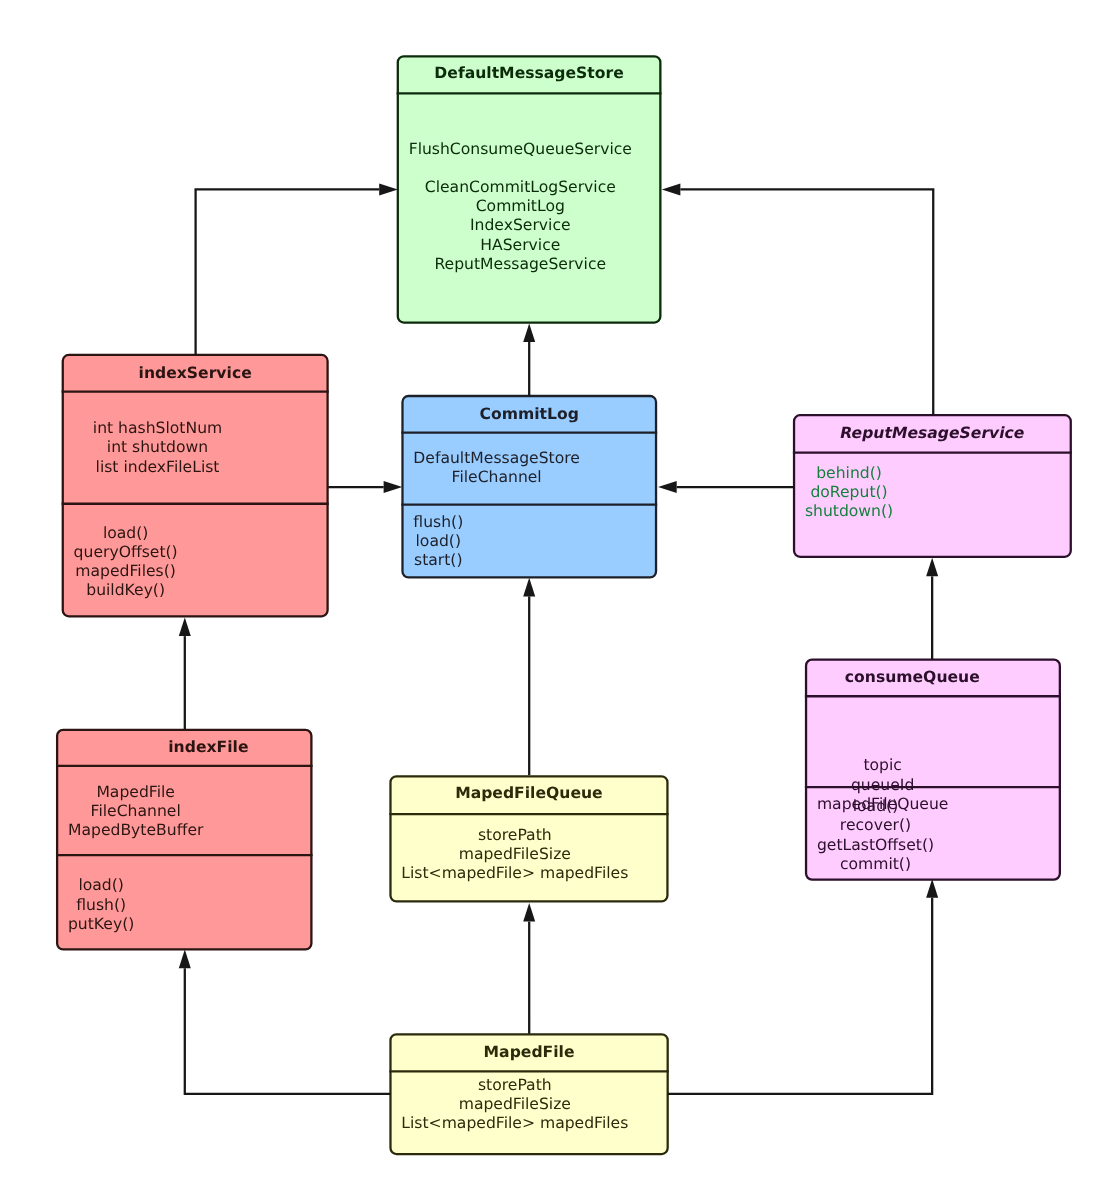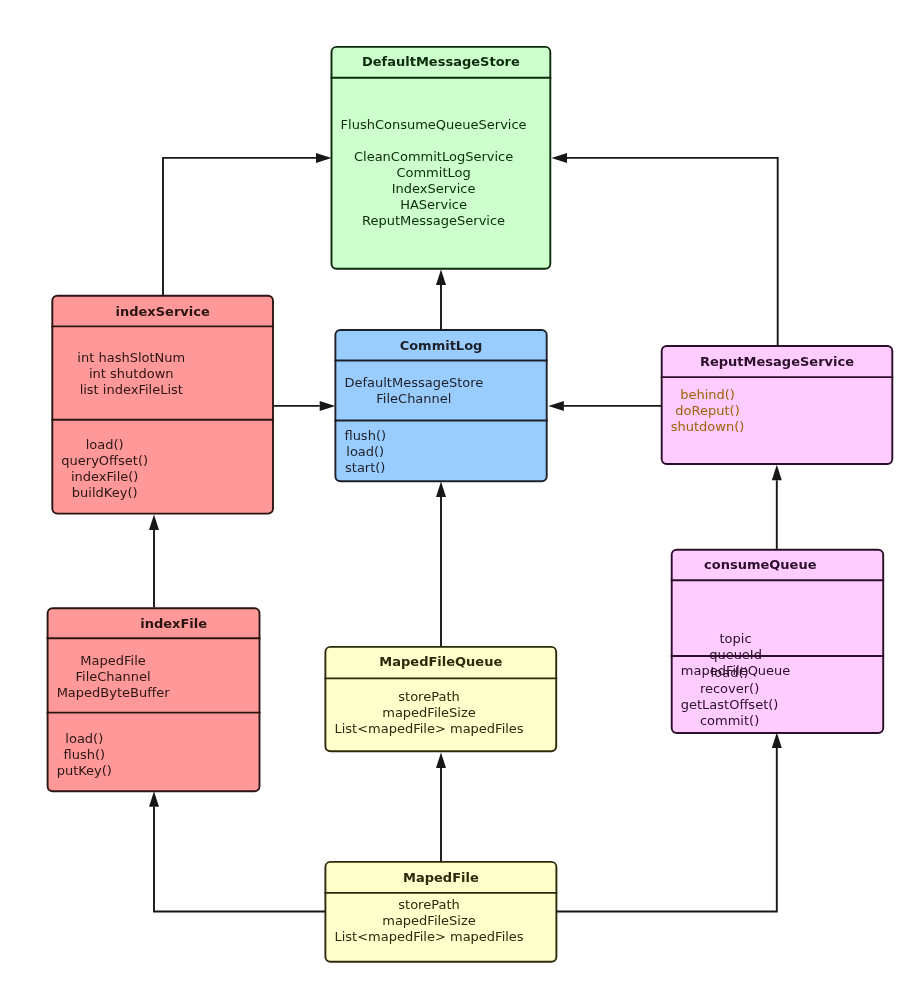--- a/index.html
+++ b/index.html
@@ -112,35 +112,35 @@
       </div>
       <div class="nhead" style="left: 51.35px; top: 303.85px; width: 222.6px; color: rgb(43, 21, 18);">indexService</div>
       <div class="nbody" style="left: 61.35px; top: 350.4px; color: rgb(43, 21, 18); margin-left: 16px;">
         <div class="ln">int hashSlotNum</div>
         <div class="ln">int shutdown</div>
         <div class="ln">list indexFileList</div>
       </div>
       <div class="nbody" style="left: 61.35px; top: 436.8px; color: rgb(43, 21, 18);">
         <div class="ln">load()</div>
         <div class="ln">queryOffset()</div>
-        <div class="ln">indexFile()</div>
+        <div class="ln">mapedFiles()</div>
         <div class="ln">buildKey()</div>
       </div>
       <div class="nhead" style="left: 334.45px; top: 338.05px; width: 213.2px; color: rgb(30, 32, 41);">CommitLog</div>
       <div class="nbody" style="left: 344.45px; top: 374.5px; color: rgb(30, 32, 41);">
         <div class="ln">DefaultMessageStore</div>
         <div class="ln">FileChannel</div>
       </div>
       <div class="nbody" style="left: 344.45px; top: 427.5px; color: rgb(30, 32, 41);">
         <div class="ln">flush()</div>
         <div class="ln">load()</div>
         <div class="ln">start()</div>
       </div>
-      <div class="nhead" style="left: 660.75px; top: 354.05px; width: 232.5px; color: rgb(43, 15, 43);">ReputMesageService</div>
-      <div class="nbody" style="left: 670.75px; top: 387.1px; color: #a16207;">
+      <div class="nhead" style="left: 660.75px; top: 354.05px; width: 232.5px; color: rgb(43, 15, 43); font-style: italic;">ReputMesageService</div>
+      <div class="nbody" style="left: 670.75px; top: 387.1px; color: #15803d;">
         <div class="ln">behind()</div>
         <div class="ln">doReput()</div>
         <div class="ln">shutdown()</div>
       </div>
       <div class="nhead" style="left: 670.75px; top: 556.75px; width: 179px; color: rgb(43, 15, 43);">consumeQueue</div>
       <div class="nbody" style="left: 680.75px; top: 595.2px; color: rgb(43, 15, 43); margin-top: 36px;">
         <div class="ln">topic</div>
         <div class="ln">queueId</div>
         <div class="ln">mapedFileQueue</div>
       </div>

